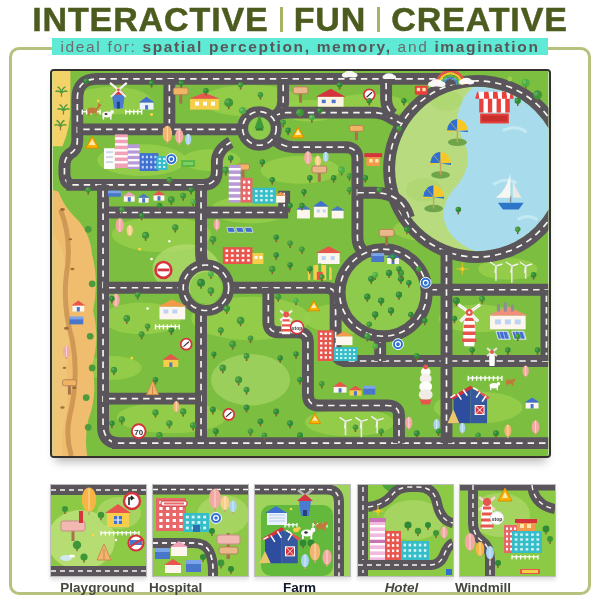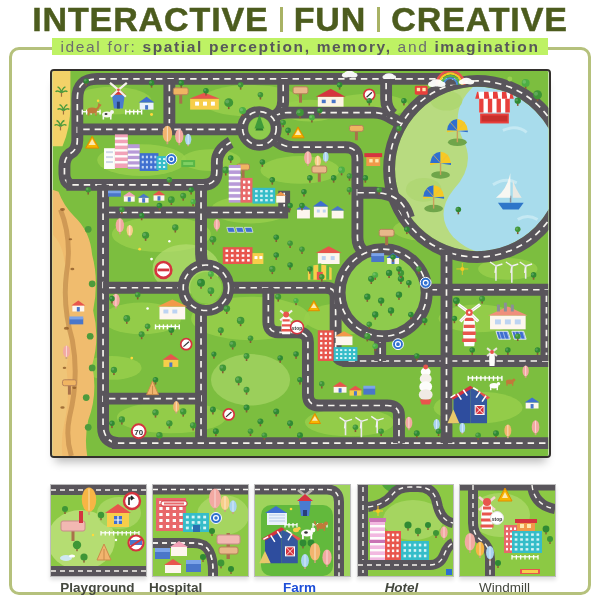--- a/index.html
+++ b/index.html
@@ -6,21 +6,21 @@
   body{width:600px;height:600px;overflow:hidden;background:#ffffff;font-family:"Liberation Sans",sans-serif;position:relative;}
   .abs{position:absolute;}
 </style>
 </head>
 <body>
 
 <div class="abs" id="title" style="left:0;top:0px;width:600px;text-align:center;font-weight:bold;font-size:34px;letter-spacing:0.9px;color:#4c5c1e;-webkit-text-stroke:0.5px #4c5c1e;white-space:nowrap;">INTERACTIVE<span style="display:inline-block;width:3px;height:25px;background:#a8b264;margin:0 11px;vertical-align:-1px;"></span>FUN<span style="display:inline-block;width:3px;height:25px;background:#a8b264;margin:0 11px;vertical-align:-1px;"></span>CREATIVE</div>
 
 <div class="abs" id="frame" style="left:9px;top:47px;width:576px;height:542px;border:3px solid #b5c17c;border-radius:10px;"></div>
 
-<div class="abs" id="subtitle" style="left:0;top:38px;width:600px;text-align:center;font-size:15.5px;letter-spacing:1.65px;color:#6c6d70;white-space:nowrap;"><span style="background:#bef264;padding:0 8px;">ideal for: <b style="color:#57585a;">spatial perception, memory,</b> and <b style="color:#57585a;">imagination</b></span></div>
+<div class="abs" id="subtitle" style="left:0;top:38px;width:600px;text-align:center;font-size:15.5px;letter-spacing:1.65px;color:#6c6d70;white-space:nowrap;"><span style="background:#5eead4;padding:0 8px;">ideal for: <b style="color:#57585a;">spatial perception, memory,</b> and <b style="color:#57585a;">imagination</b></span></div>
 
 <div class="abs" id="mat" style="left:50px;top:69px;width:501px;height:389px;">
 <svg width="501" height="389" viewBox="0 0 501 389" style="display:block;border:2.5px solid #33302d;border-radius:4px;box-sizing:border-box;box-shadow:0 9px 9px -5px rgba(0,0,0,0.28);">
       <rect x="0" y="0" width="501" height="389" fill="#7cbe3f"></rect>
       <g>
         <ellipse cx="60" cy="30" rx="40" ry="14" fill="#98cf4c" opacity="0.8"></ellipse>
         <ellipse cx="200" cy="30" rx="50" ry="16" fill="#98cf4c" opacity="0.8"></ellipse>
         <ellipse cx="320" cy="35" rx="40" ry="12" fill="#98cf4c" opacity="0.8"></ellipse>
         <ellipse cx="90" cy="90" rx="45" ry="16" fill="#98cf4c" opacity="0.8"></ellipse>
         <ellipse cx="250" cy="100" rx="40" ry="14" fill="#98cf4c" opacity="0.8"></ellipse>
@@ -1608,15 +1608,15 @@
       </g>
       <g>
         <rect x="60" y="84" width="20" height="5" fill="#e8554d"></rect>
         <rect x="62" y="85" width="16" height="3" fill="#f7ce4a"></rect>
       </g>
     </svg>
 </div>
 
 <div class="abs" style="left:48px;top:580px;width:99px;text-align:center;font-weight:bold;font-size:13.5px;color:#43473d;">Playground</div>
 <div class="abs" style="left:149px;top:580px;width:99px;text-align:left;font-weight:bold;font-size:13.5px;color:#43473d;">Hospital</div>
-<div class="abs" style="left:250px;top:580px;width:99px;text-align:center;font-weight:bold;font-size:13.5px;color:#1d4ed8;">Farm</div>
+<div class="abs" style="left:250px;top:580px;width:99px;text-align:center;font-weight:bold;font-size:13.5px;color:#0f172a;">Farm</div>
 <div class="abs" style="left:352px;top:580px;width:99px;text-align:center;font-weight:bold;font-size:13.5px;color:#43473d;font-style:italic;">Hotel</div>
-<div class="abs" style="left:455px;top:580px;width:99px;text-align:center;font-weight:normal;font-size:13.5px;color:#43473d;">Windmill</div>
+<div class="abs" style="left:455px;top:580px;width:99px;text-align:left;font-weight:bold;font-size:13.5px;color:#43473d;">Windmill</div>
 
 </body></html>

